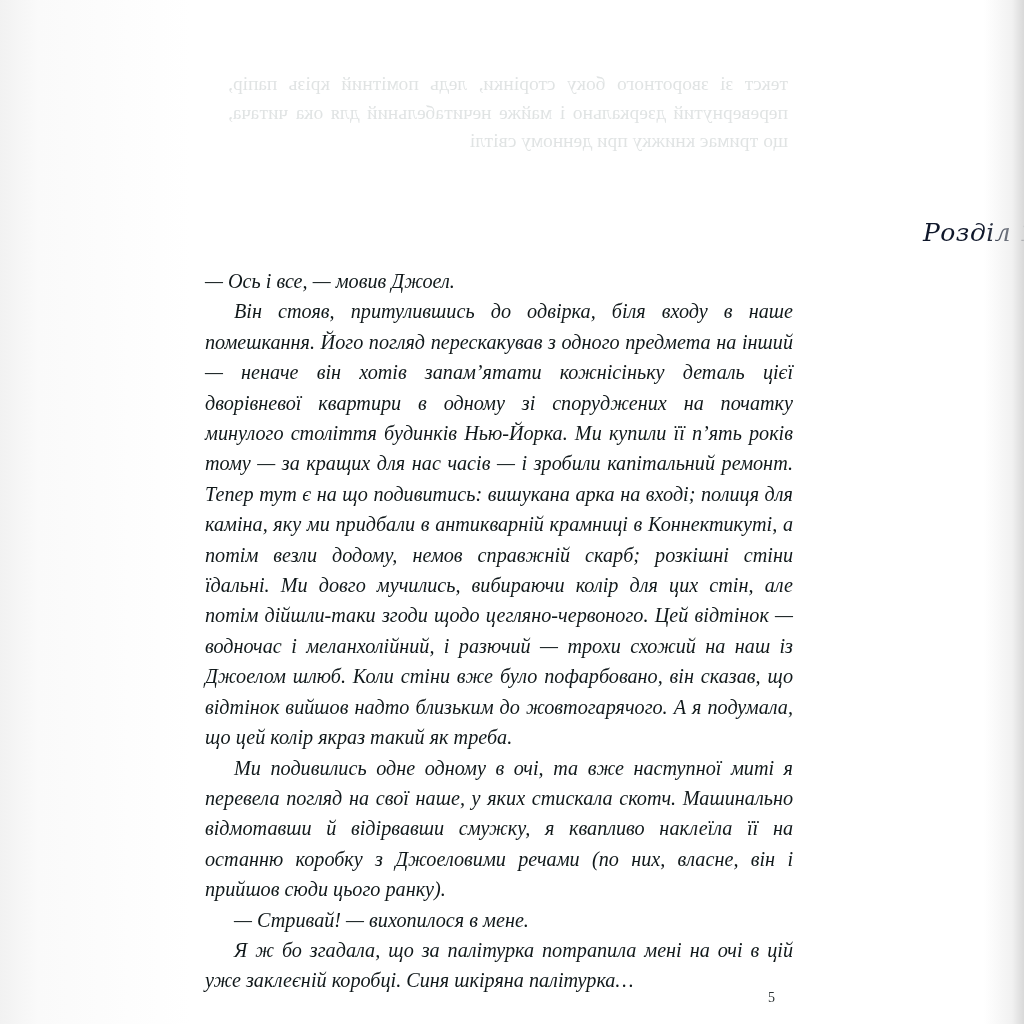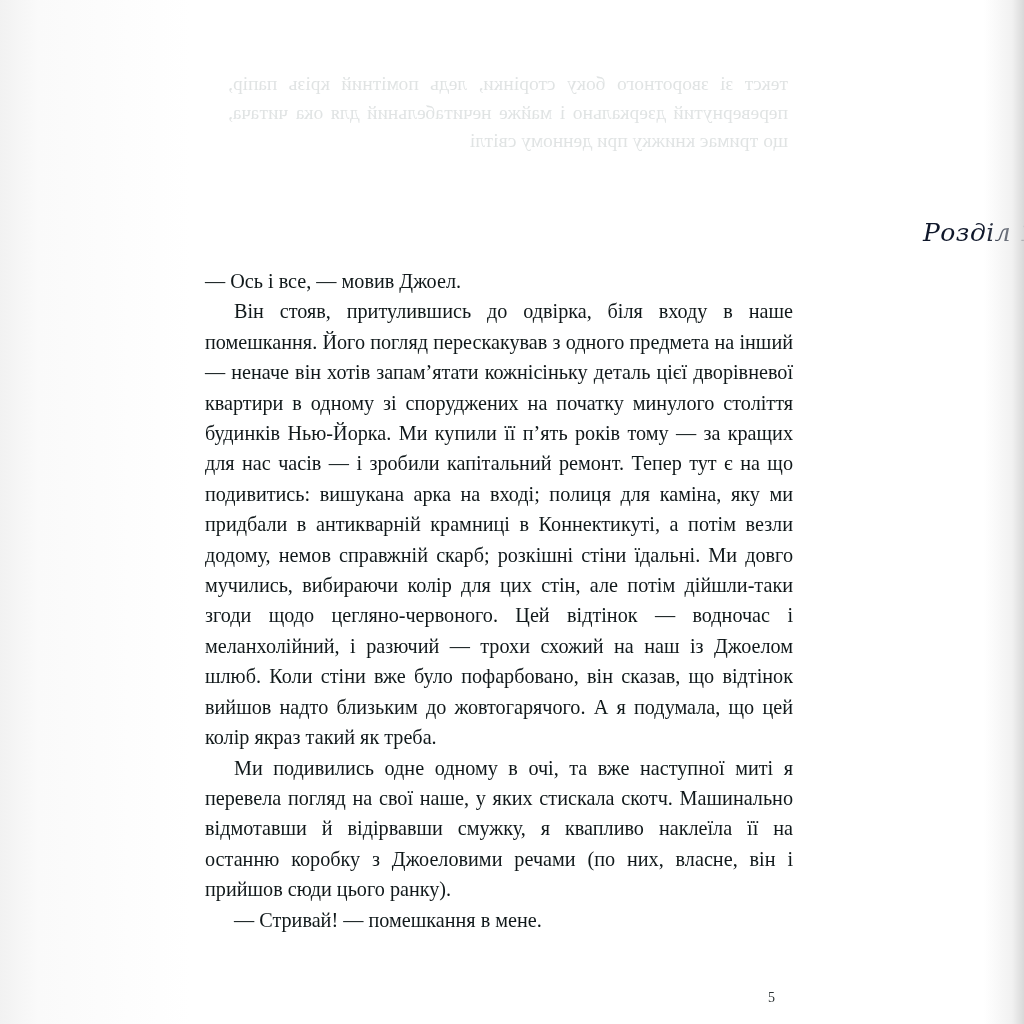--- a/index.html
+++ b/index.html
@@ -73,20 +73,21 @@
     position: absolute;
     left: 205px;
     top: 266px;
     width: 588px;
     font-size: 20.2px;
     line-height: 30.4px;
     color: #10181a;
     text-align: justify;
     text-justify: inter-word;
     hyphens: manual;
+    font-style: italic;
   }
   .body-text p {
     margin: 0;
     text-indent: 29px;
   }
   .body-text p.no-indent {
     text-indent: 0;
   }
 
   .page-number {
@@ -104,18 +105,19 @@
 <div id="page">
 
   <div class="bleed-through">текст зі зворотного боку сторінки, ледь помітний крізь папір, перевернутий дзеркально і майже нечитабельний для ока читача, що тримає книжку при денному світлі</div>
 
   <div class="chapter-title">Розділ 1</div>
 
   <div class="body-text">
     <p class="no-indent">— Ось і все, — мовив Джоел.</p>
     <p>Він стояв, притулившись до одвірка, біля входу в наше помешкання. Його погляд перескакував з одного предмета на інший — неначе він хотів запам’ятати кожнісіньку деталь цієї дворівневої квартири в одному зі споруджених на початку минулого століття будинків Нью-Йорка. Ми купили її п’ять років тому — за кращих для нас часів — і зробили капітальний ремонт. Тепер тут є на що подивитись: вишукана арка на вході; полиця для каміна, яку ми придбали в антикварній крамниці в Коннектикуті, а потім везли додому, немов справжній скарб; розкішні стіни їдальні. Ми довго мучились, вибираючи колір для цих стін, але потім дійшли-таки згоди щодо цегляно-червоного. Цей відтінок — водночас і меланхолійний, і разючий — трохи схожий на наш із Джоелом шлюб. Коли стіни вже було пофарбовано, він сказав, що відтінок вийшов надто близьким до жовтогарячого. А я подумала, що цей колір якраз такий як треба.</p>
     <p>Ми подивились одне одному в очі, та вже наступної миті я перевела погляд на свої наше, у яких стискала скотч. Машинально відмотавши й відірвавши смужку, я квапливо наклеїла її на останню коробку з Джоеловими речами (по них, власне, він і прийшов сюди цього ранку).</p>
-    <p>— Стривай! — помешкання в мене.</p>
+    <p>— Стривай! — вихопилося в мене.</p>
+    <p>Я ж бо згадала, що за палітурка потрапила мені на очі в цій уже заклеєній коробці. Синя шкіряна палітурка…</p>
   </div>
 
   <div class="page-number">5</div>
 
 </div>
 
 </body></html>

